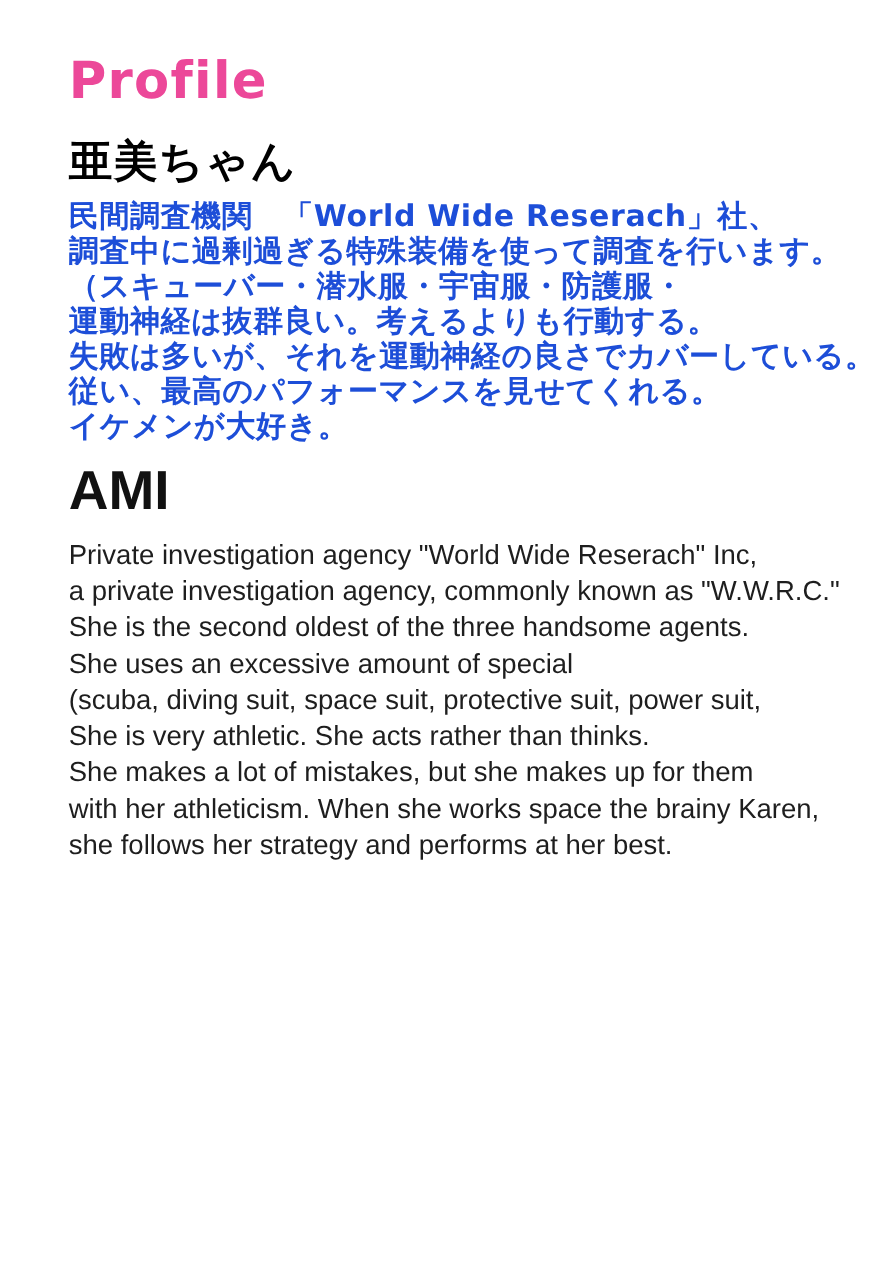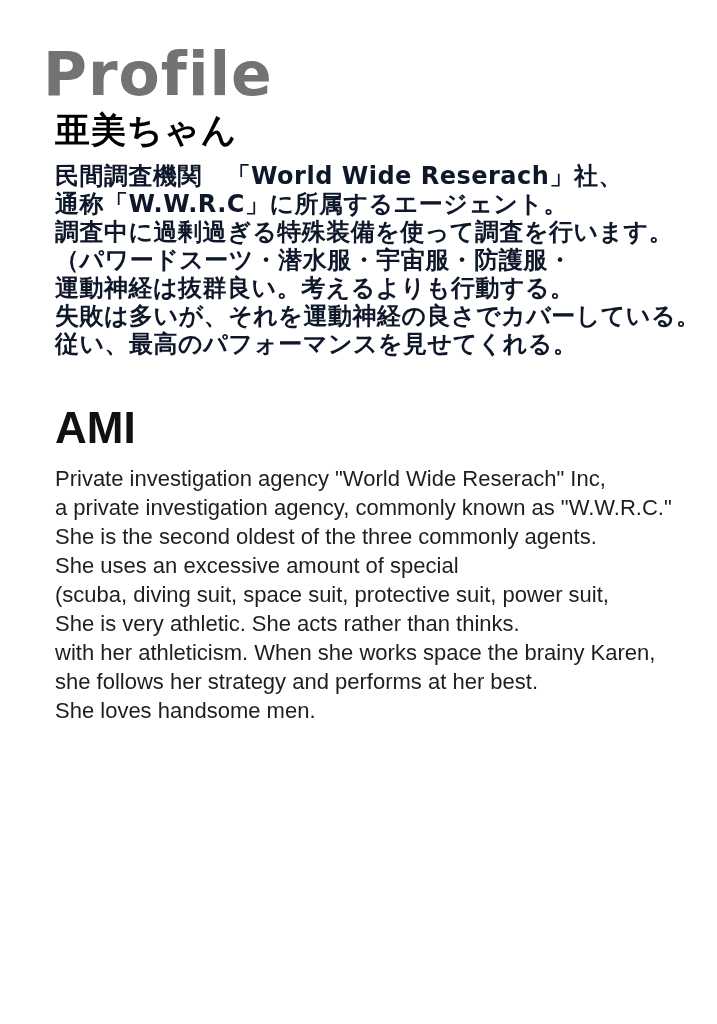--- a/index.html
+++ b/index.html
@@ -14,51 +14,51 @@
     font-family: "DejaVu Sans", sans-serif;
     color: #000000;
   }
   .page {
     position: relative;
     width: 717px;
     height: 1024px;
     background: #ffffff;
   }
   .title {
-    margin: 44px 0 0 43px;
-    font-size: 60px;
+    margin: 44px 0 0 55px;
+    font-size: 41px;
     line-height: 1.0;
     font-weight: 700;
     letter-spacing: 1px;
-    color: #737373;
+    color: #ec4899;
     font-family: "DejaVu Sans", sans-serif;
   }
   .jp-name {
-    margin: 10px 0 0 55px;
+    margin: 26px 0 0 55px;
     font-size: 35px;
     line-height: 1.1;
     font-weight: 700;
     letter-spacing: 1px;
     color: #000000;
-    font-family: Liberation Mono, monospace;
+    font-family: Liberation Sans, sans-serif;
   }
   .jp-body {
     margin: 9px 0 0 55px;
     font-size: 24px;
     line-height: 28px;
     font-weight: 700;
     letter-spacing: 0.5px;
-    color: #0f172a;
+    color: #1d4ed8;
     font-family: "DejaVu Sans", sans-serif;
   }
   .jp-line {
     white-space: nowrap;
   }
   .en-name {
-    margin: 48px 0 0 55px;
+    margin: 16px 0 0 55px;
     font-size: 44px;
     line-height: 1.0;
     font-weight: 700;
     color: #111111;
     font-family: "Liberation Sans", sans-serif;
   }
   .en-body {
     margin: 14px 0 0 55px;
     font-size: 22px;
     line-height: 29px;
@@ -76,37 +76,37 @@
 <body>
 
 <div class="page">
 
   <h1 class="title">Profile</h1>
 
   <section>
     <h2 class="jp-name">亜美ちゃん</h2>
     <div class="jp-body">
       <div class="jp-line">民間調査機関　「World Wide Reserach」社、</div>
-      <div class="jp-line">通称「W.W.R.C」に所属するエージェント。</div>
       <div class="jp-line">調査中に過剰過ぎる特殊装備を使って調査を行います。</div>
-      <div class="jp-line">（パワードスーツ・潜水服・宇宙服・防護服・</div>
+      <div class="jp-line">（スキューバー・潜水服・宇宙服・防護服・</div>
       <div class="jp-line">運動神経は抜群良い。考えるよりも行動する。</div>
       <div class="jp-line">失敗は多いが、それを運動神経の良さでカバーしている。</div>
       <div class="jp-line">従い、最高のパフォーマンスを見せてくれる。</div>
+      <div class="jp-line">イケメンが大好き。</div>
     </div>
   </section>
 
   <section>
     <h2 class="en-name">AMI</h2>
     <div class="en-body">
       <div class="en-line">Private investigation agency "World Wide Reserach" Inc,</div>
       <div class="en-line">a private investigation agency, commonly known as "W.W.R.C."</div>
-      <div class="en-line">She is the second oldest of the three commonly agents.</div>
+      <div class="en-line">She is the second oldest of the three handsome agents.</div>
       <div class="en-line">She uses an excessive amount of special</div>
       <div class="en-line">(scuba, diving suit, space suit, protective suit, power suit,</div>
       <div class="en-line">She is very athletic. She acts rather than thinks.</div>
+      <div class="en-line">She makes a lot of mistakes, but she makes up for them</div>
       <div class="en-line">with her athleticism. When she works space the brainy Karen,</div>
       <div class="en-line">she follows her strategy and performs at her best.</div>
-      <div class="en-line">She loves handsome men.</div>
     </div>
   </section>
 
 </div>
 
 </body></html>

